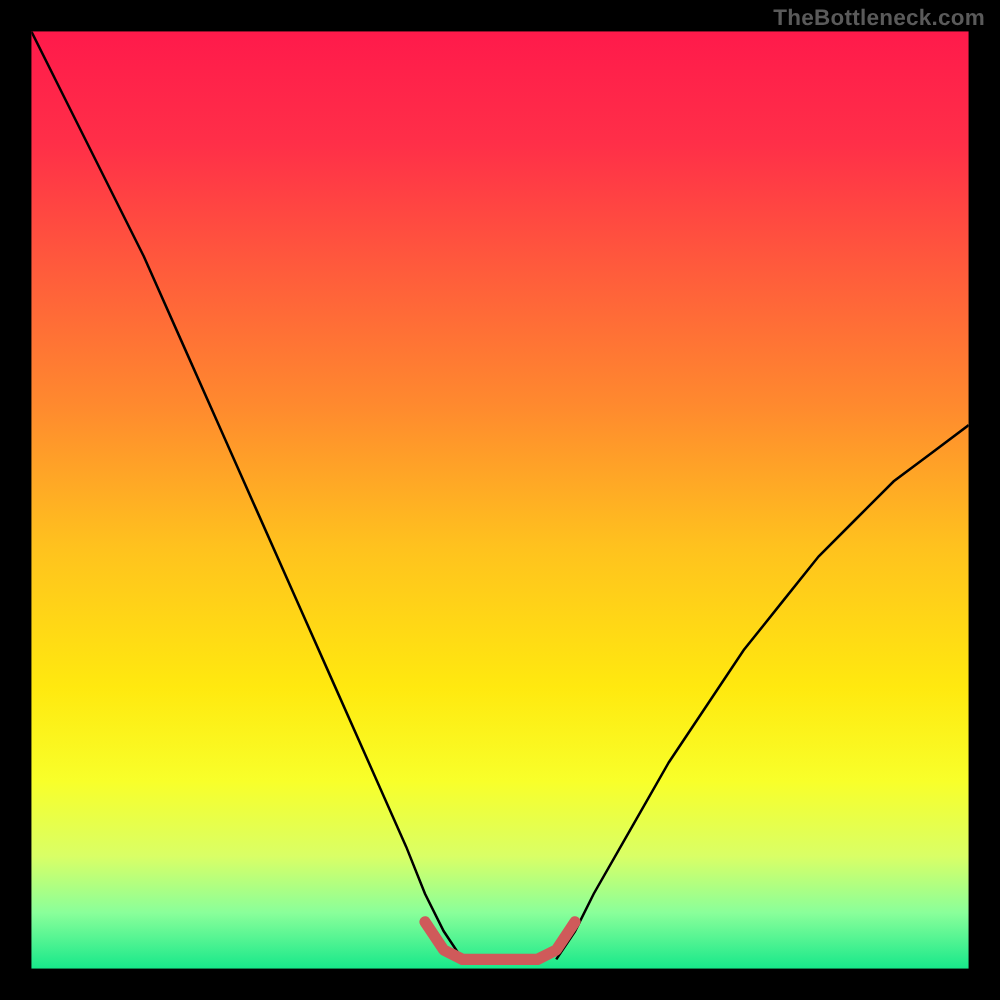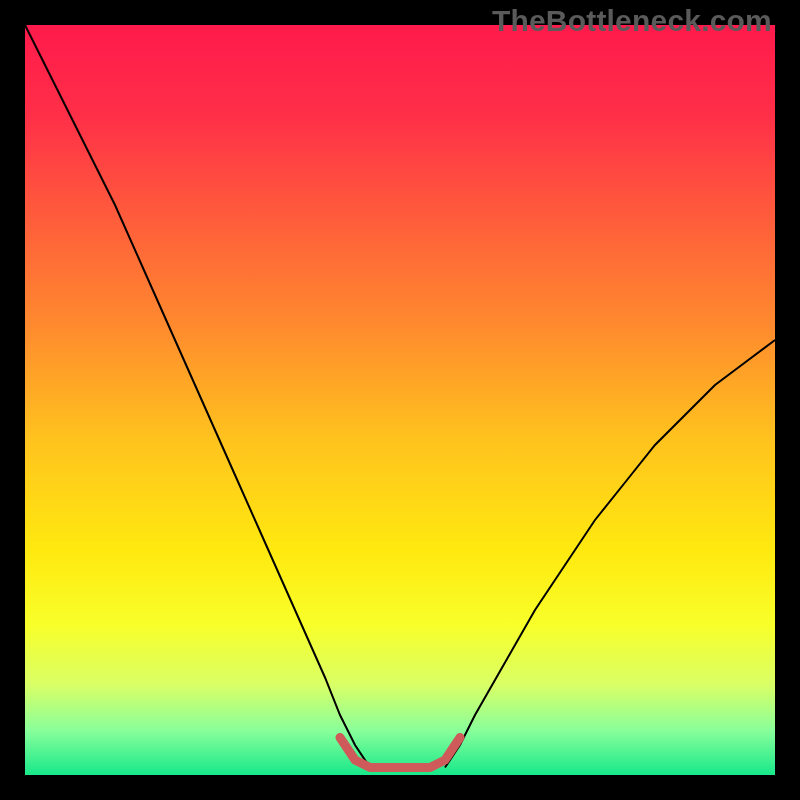--- a/index.html
+++ b/index.html
@@ -13,23 +13,23 @@
   }
   .frame {
     position: relative;
     width: 800px;
     height: 800px;
     background: #000;
   }
   .watermark {
     position: absolute;
     top: 4px;
-    right: 28px;
+    right: 12px;
     color: #5a5a5a;
-    font-size: 30px;
+    font-size: 18px;
     font-weight: 600;
     letter-spacing: 0.2px;
     z-index: 5;
   }
   .plot-wrap {
     position: absolute;
     left: 25px;
     top: 25px;
     width: 750px;
     height: 750px;

